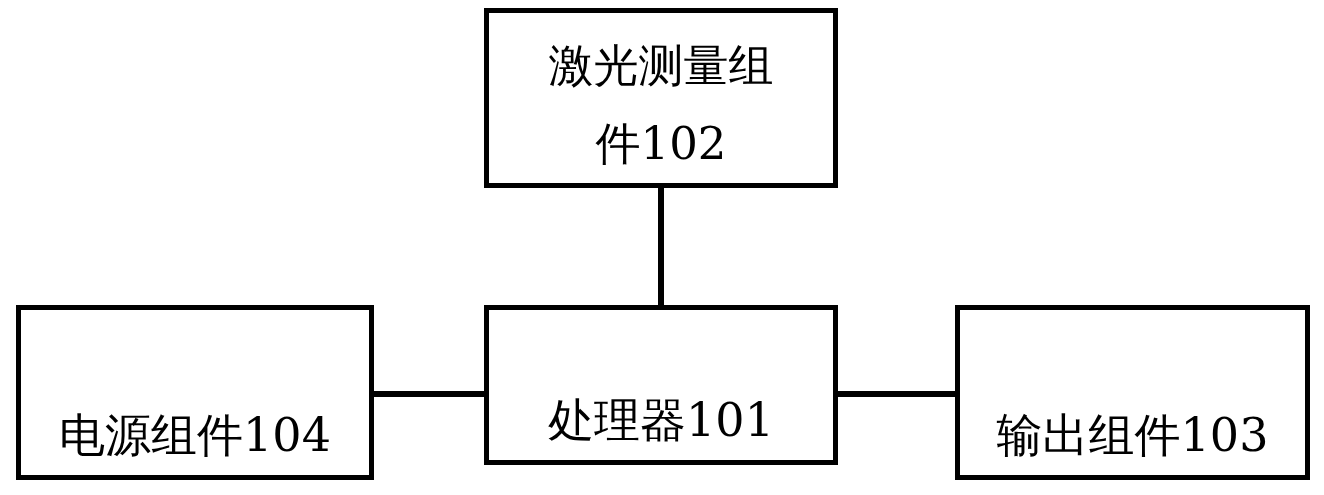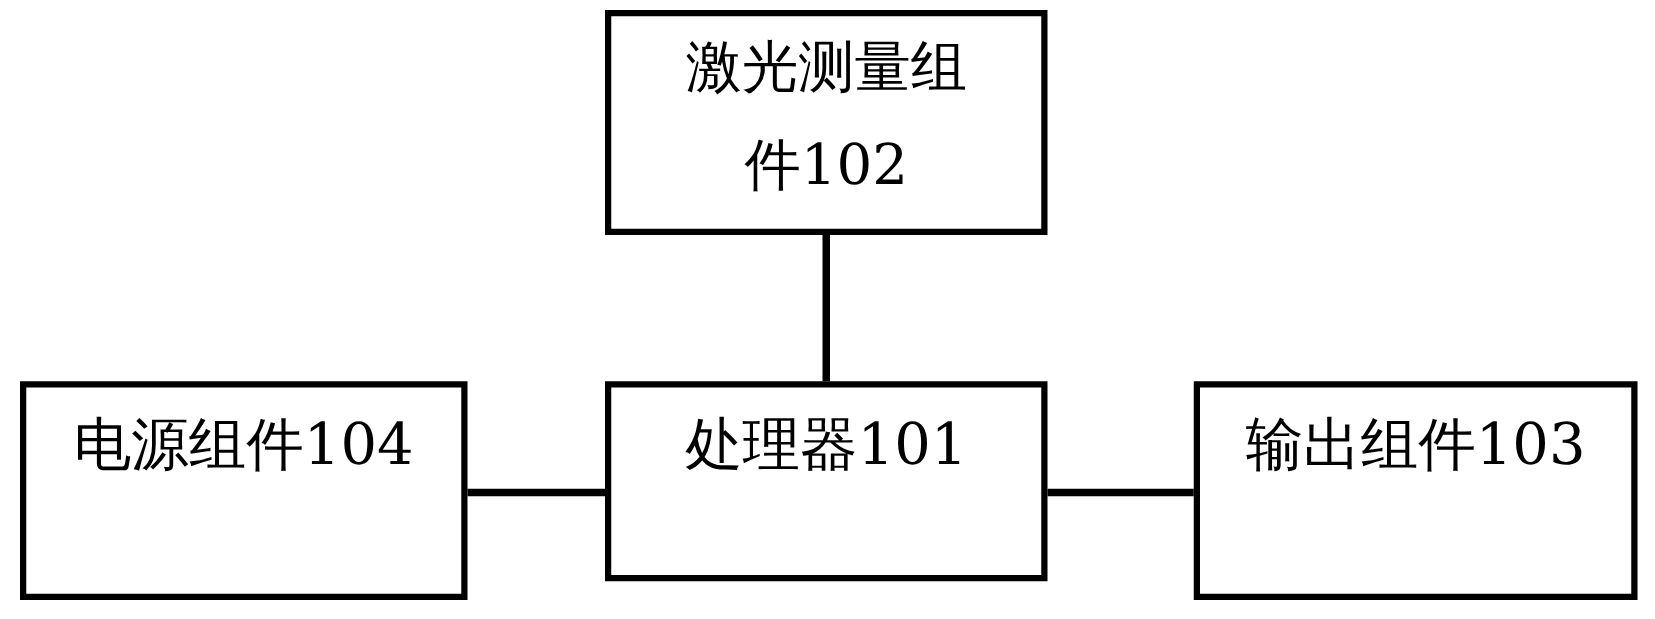--- a/index.html
+++ b/index.html
@@ -17,21 +17,21 @@
     font-family: "DejaVu Serif", "Liberation Serif", serif;
   }
 
   
   .node {
     position: absolute;
     box-sizing: border-box;
     border: 5px solid #000000;
     background: #ffffff;
     display: flex;
-    align-items: flex-start;
+    align-items: flex-end;
     justify-content: center;
     z-index: 2;
   }
   .node-label {
     color: #000000;
     text-align: center;
     line-height: 1.72;
     letter-spacing: 0px;
     white-space: pre-line;
     font-weight: 400;

